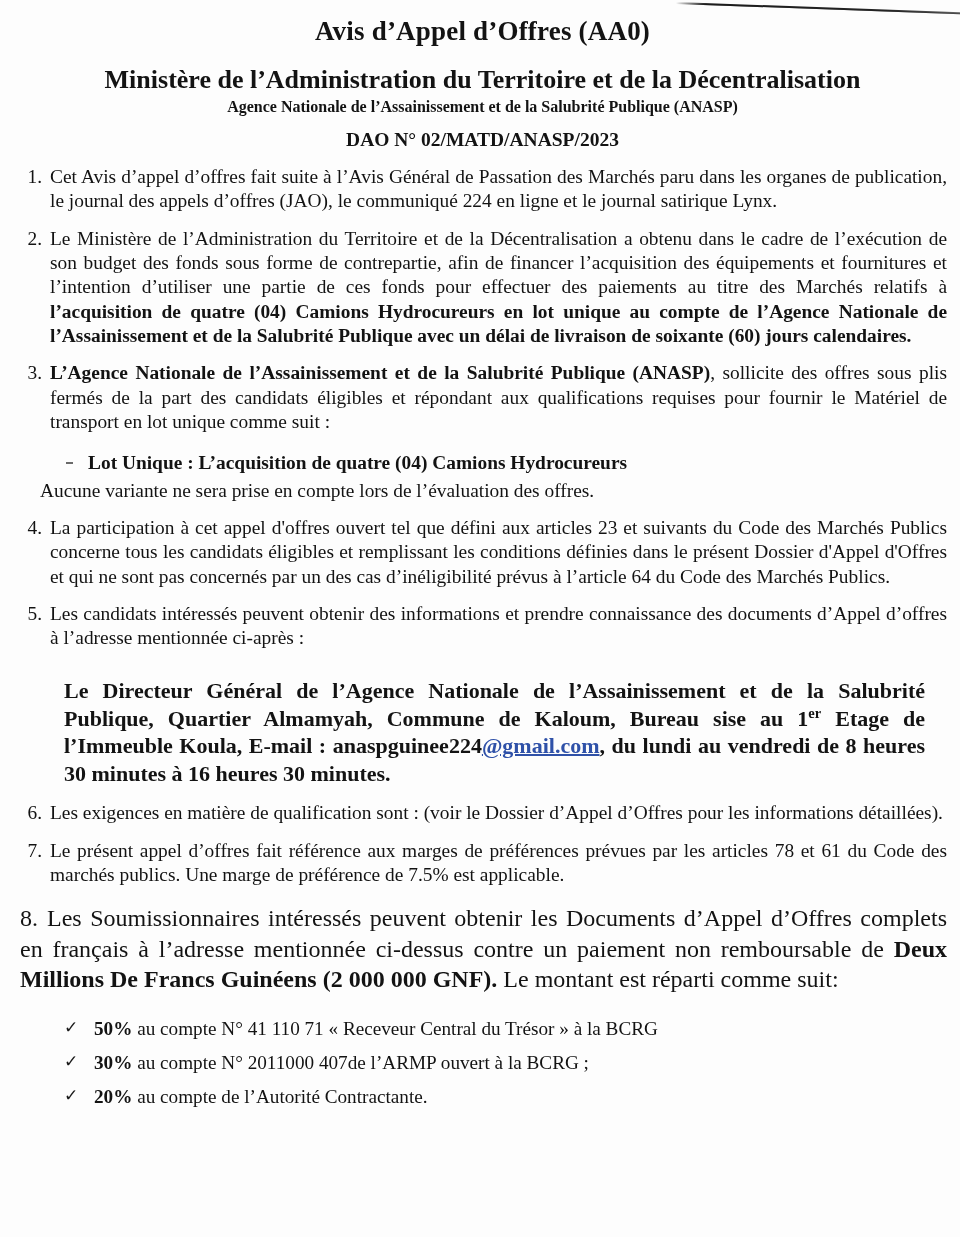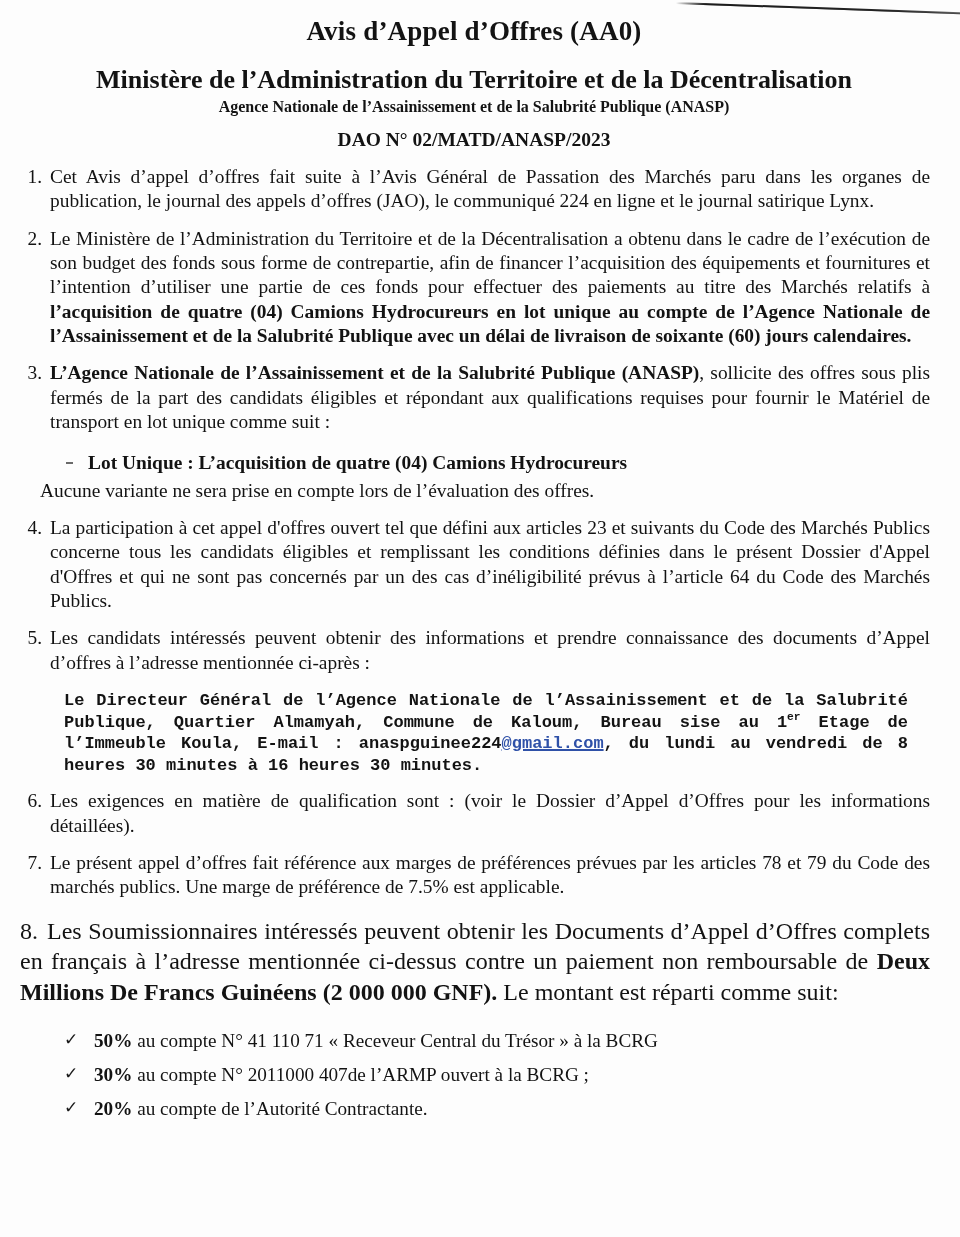--- a/index.html
+++ b/index.html
@@ -31,21 +31,21 @@
   }
   .scan-edge.b {
     top: 3px;
     left: 676px;
     height: 1px;
     opacity: .55;
   }
 
   .content {
     position: relative;
-    padding: 0 30px 0 18px;
+    padding: 0 13px 0 18px;
   }
 
   
   .hdr {
     text-align: center;
     font-weight: bold;
   }
   .hdr-title {
     font-size: 27px;
     letter-spacing: .2px;
@@ -124,29 +124,28 @@
     background: #6a6a6a;
   }
   .lot-sub {
     margin-top: 2px;
     margin-left: -26px;
     font-weight: normal;
   }
 
   
   .address {
-    margin-top: 15px;
+    margin-top: 26px;
     margin-left: 46px;
     margin-right: 22px;
-    font-size: 17px;
+    font-size: 22px;
     line-height: 1.27;
     font-weight: bold;
     text-align: justify;
     text-justify: inter-word;
-    font-family: Liberation Mono, monospace;
   }
   .address sup {
     font-size: .66em;
     vertical-align: super;
     line-height: 0;
   }
   .mail-link {
     color: #2f51a8;
     text-decoration: underline;
     text-decoration-thickness: 2px;
@@ -231,21 +230,21 @@
 
     <div class="address"><span>Le Directeur Général de l’Agence Nationale de l’Assainissement et de la Salubrité Publique, Quartier Almamyah, Commune de Kaloum, Bureau sise au 1</span><sup>er</sup><span> Etage de l’Immeuble Koula, E-mail : anaspguinee224</span><a class="mail-link" href="#">@gmail.com</a><span>, du lundi au vendredi de 8 heures 30 minutes à 16 heures 30 minutes.</span></div>
 
     <div class="item">
       <div class="num">6.</div>
       <div class="body">Les exigences en matière de qualification sont : (voir le Dossier d’Appel d’Offres pour les informations détaillées).</div>
     </div>
 
     <div class="item">
       <div class="num">7.</div>
-      <div class="body">Le présent appel d’offres fait référence aux marges de préférences prévues par les articles 78 et 79 du Code des marchés publics. Une marge de préférence de 7.5% est applicable.</div>
+      <div class="body">Le présent appel d’offres fait référence aux marges de préférences prévues par les articles 78 et 61 du Code des marchés publics. Une marge de préférence de 7.5% est applicable.</div>
     </div>
 
     <div class="item-flat"><span class="num-inline">8.</span><span>Les Soumissionnaires intéressés peuvent obtenir les Documents d’Appel d’Offres complets en français à l’adresse mentionnée ci-dessus contre un paiement non remboursable de </span><b>Deux Millions De Francs Guinéens (2 000 000 GNF).</b><span> Le montant est réparti comme suit:</span></div>
 
     <div class="checks">
 
       <div class="check-row">
         <span class="check-mark">✓</span>
         <span class="check-text"><b>50%</b><span> au compte N° 41 110 71 « Receveur Central du Trésor » à la BCRG</span></span>
       </div>

